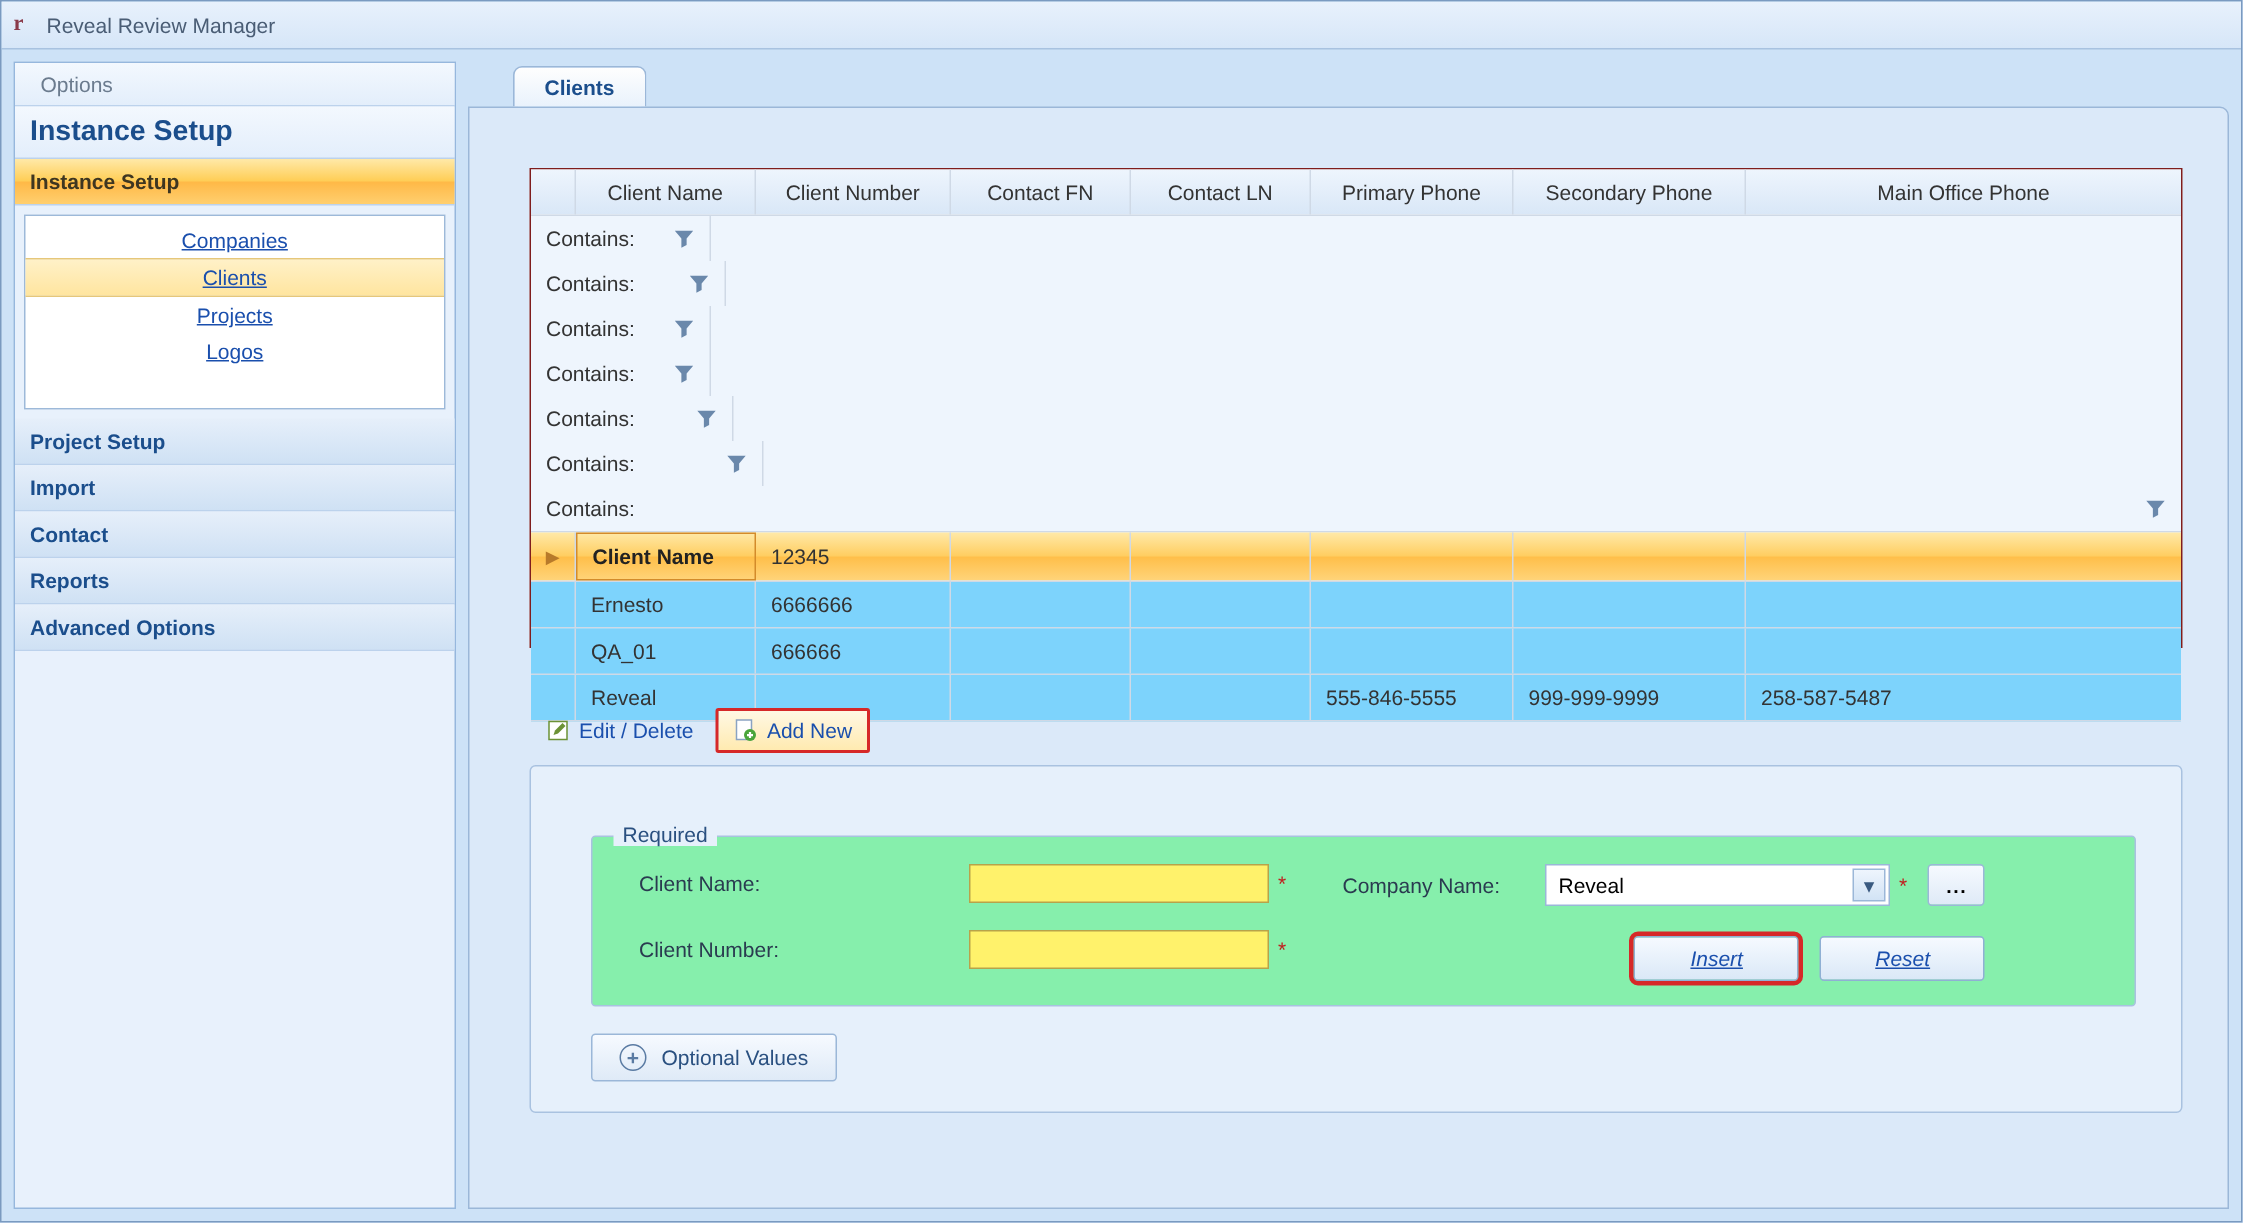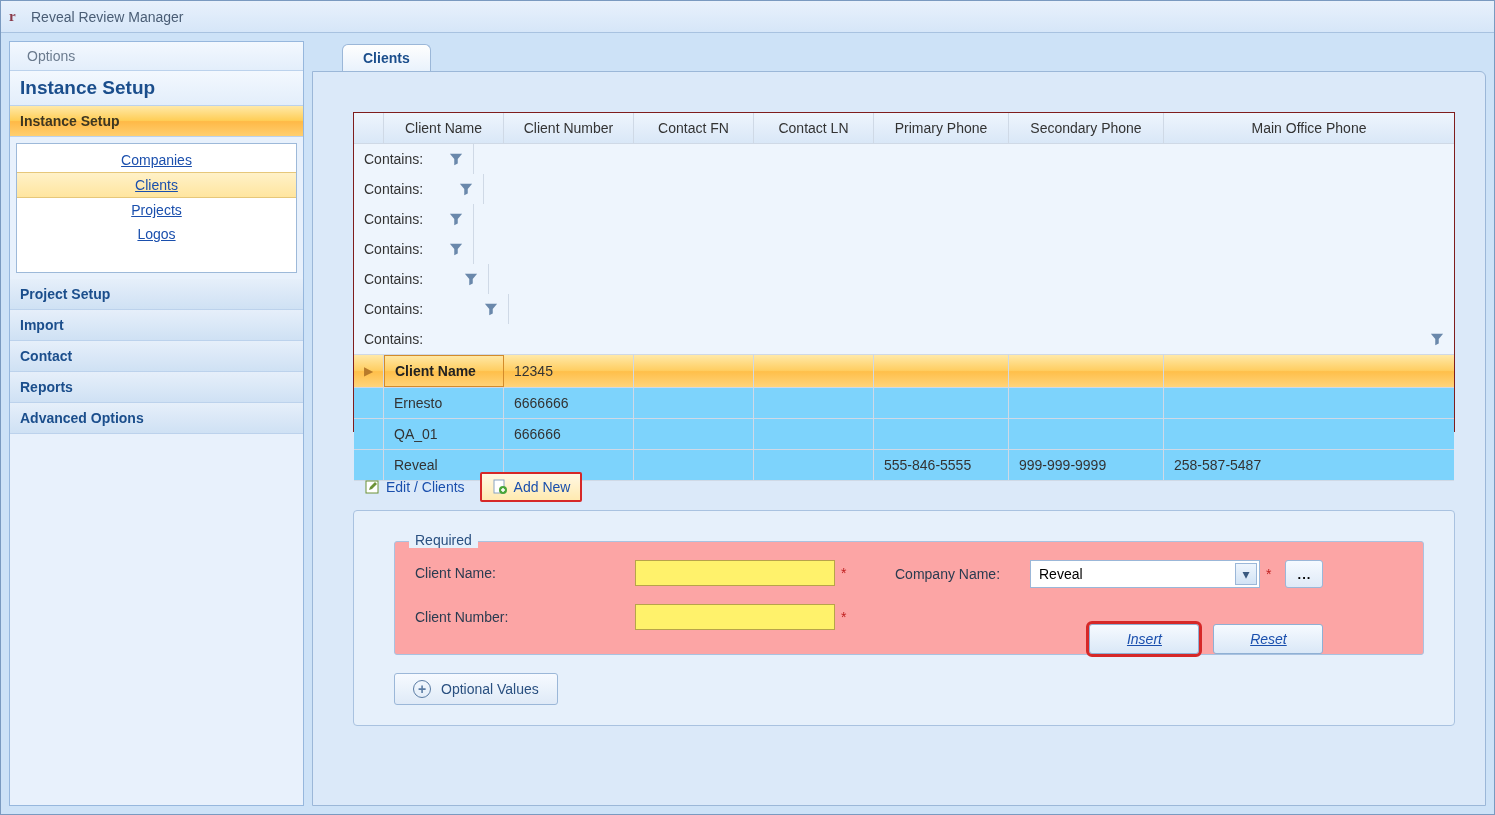--- a/index.html
+++ b/index.html
@@ -210,23 +210,24 @@
   border: 1px solid #a9c2e0;
   background: #e6f0fb;
   border-radius: 4px;
   margin-top: 8px;
   padding: 30px 30px 20px 40px;
   position: relative;
 }
 .fieldset {
   border: 1px solid #a9c2e0;
   border-radius: 3px;
-  padding: 18px 20px 24px 20px;
-  position: relative;
-  background: #fca5a5;
+  padding: 18px 20px 24px 31px;
+  position: relative;
+  background: #86efac;
+  margin-top: 16px;
 }
 .fieldset-legend {
   position: absolute;
   top: -10px; left: 14px;
   background: #e6f0fb;
   padding: 0 6px;
   color: #2a5080;
   font-size: 14px;
 }
 .form-row {
@@ -312,21 +313,21 @@
   color: #5a7ba3;
   font-weight: bold;
   line-height: 1;
 }
 .right-col-group {
   position: absolute;
   left: 500px;
   top: 18px;
   display: flex;
   flex-direction: column;
-  gap: 36px;
+  gap: 20px;
 }
 .row2 { display: flex; align-items: center; }
 .cname-label { width: 135px; color: #2a3b50; font-size: 14px; }
 </style>
 </head>
 <body>
 
 <div class="titlebar">
   <span class="titlebar-icon">r</span>
   <span>Reveal Review Manager</span>
@@ -456,21 +457,21 @@
           <div class="gcell col-mphone">258-587-5487</div>
         </div>
       </div>
 
       <div class="toolbar">
         <div class="tool-btn">
           <svg class="tool-icon" viewBox="0 0 16 16">
               <rect x="2" y="2" width="12" height="12" fill="#fff" stroke="#6c9236"></rect>
               <path d="M5 11l1-3 5-5 2 2-5 5z" fill="#6c9236"></path>
             </svg>
-          <span>Edit / Clients</span>
+          <span>Edit / Delete</span>
         </div>
         <div class="tool-btn highlighted">
           <svg class="tool-icon" viewBox="0 0 16 16">
               <rect x="2" y="1" width="10" height="13" fill="#fff" stroke="#8aa3c2"></rect>
               <circle cx="11" cy="11" r="4" fill="#4aa53a"></circle>
               <path d="M11 9v4M9 11h4" stroke="#fff" stroke-width="1.5"></path>
             </svg>
           <span>Add New</span>
         </div>
       </div>

